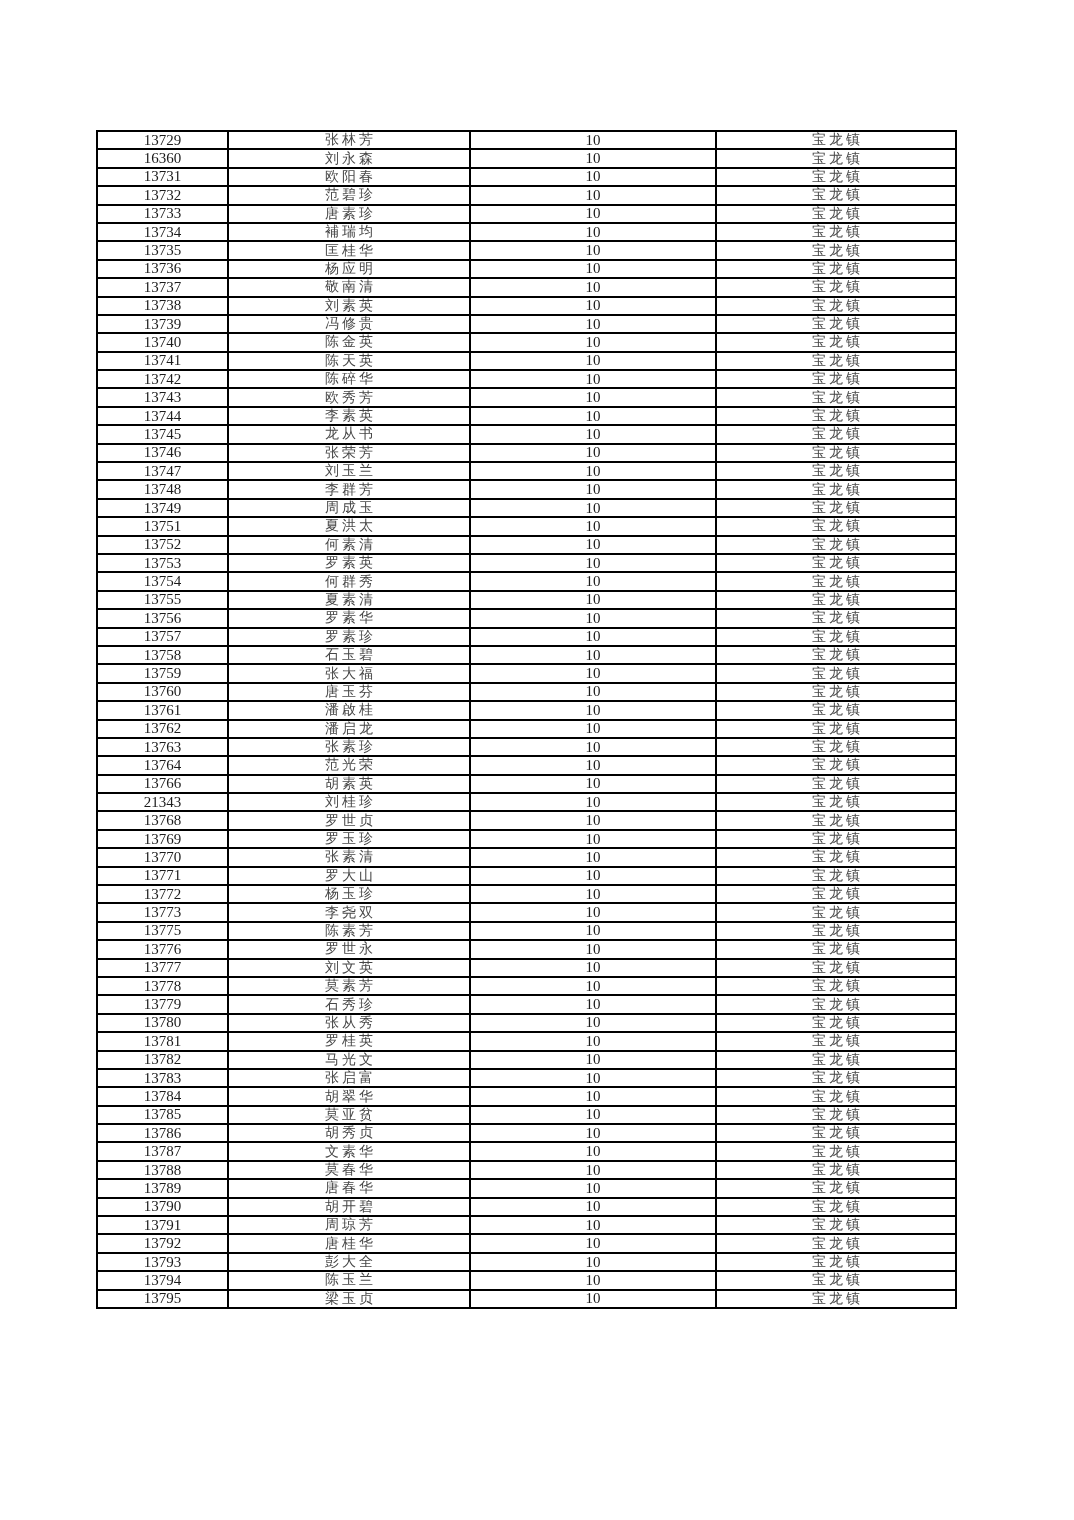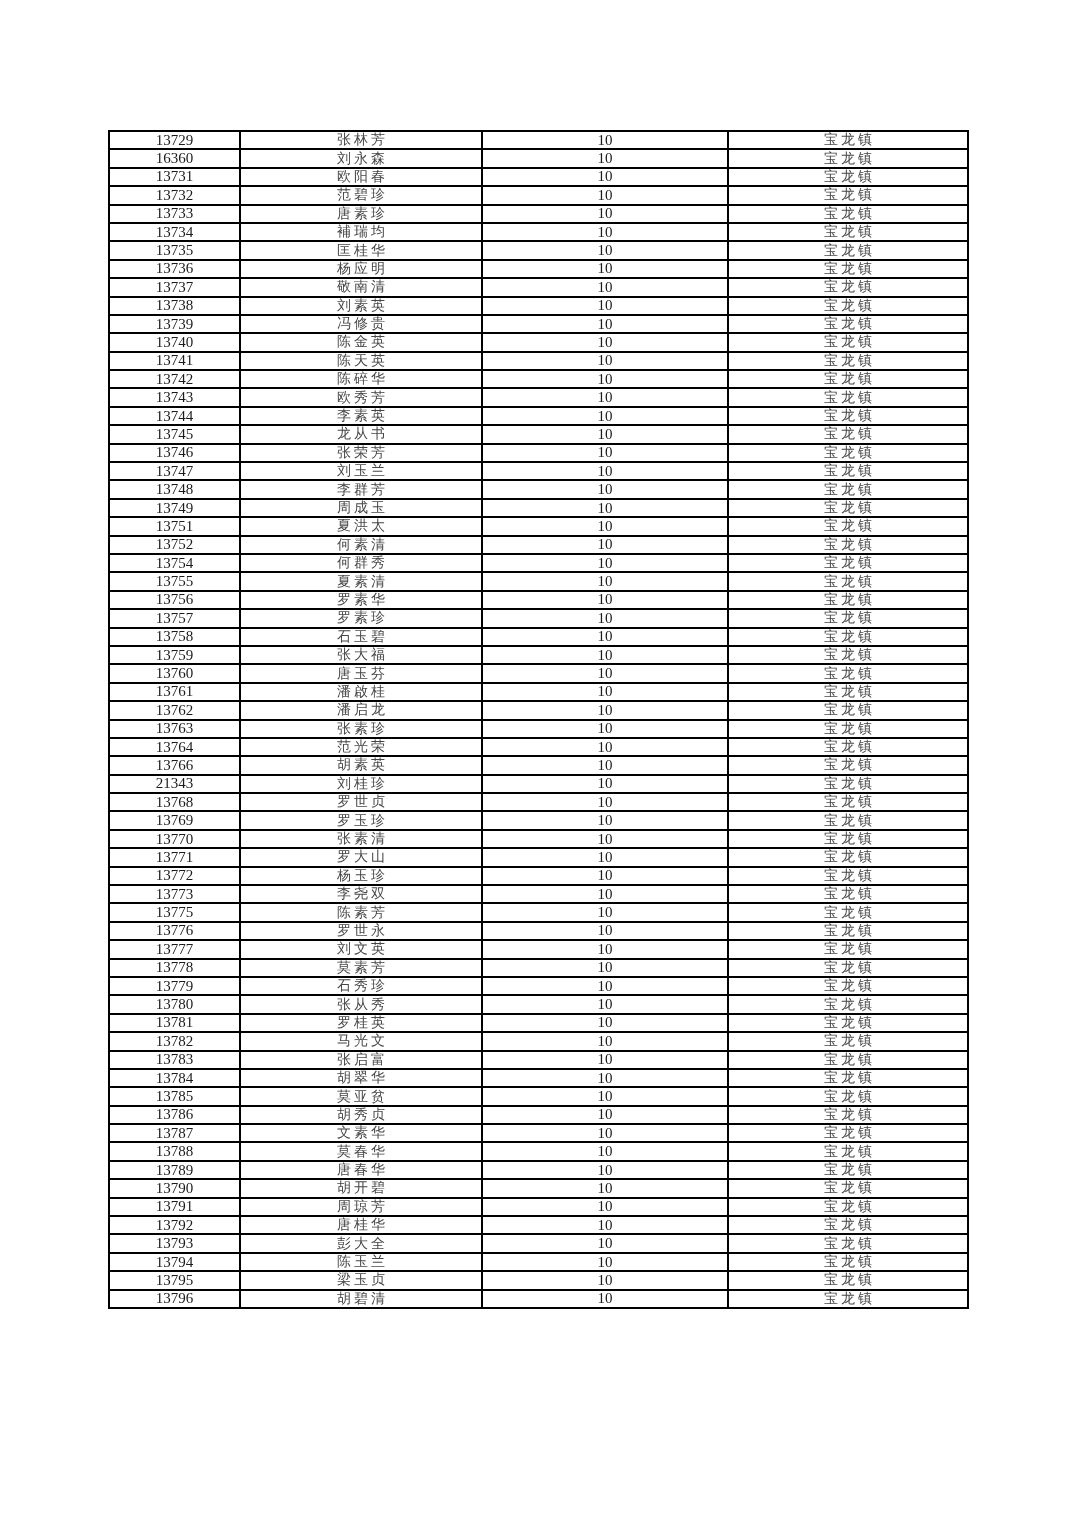--- a/index.html
+++ b/index.html
@@ -10,21 +10,21 @@
   .page {
     position: relative;
     width: 1074px;
     height: 1520px;
     background: #ffffff;
     font-family: "Liberation Serif", "DejaVu Serif", serif;
     overflow: hidden;
   }
   table.roster {
     position: absolute;
-    left: 108px;
+    left: 96px;
     top: 130px;
     border-collapse: collapse;
     table-layout: fixed;
   }
   col.w0 { width: 131px; }
   col.w1 { width: 242px; }
   col.w2 { width: 246px; }
   col.w3 { width: 240px; }
   table.roster td {
     border: 2px solid #000000;
@@ -192,20 +192,26 @@
           <td class="c2">10</td>
           <td class="c3">宝龙镇</td>
         </tr>
         <tr>
           <td class="c0">13752</td>
           <td class="c1">何素清</td>
           <td class="c2">10</td>
           <td class="c3">宝龙镇</td>
         </tr>
         <tr>
+          <td class="c0">13753</td>
+          <td class="c1">罗素英</td>
+          <td class="c2">10</td>
+          <td class="c3">宝龙镇</td>
+        </tr>
+        <tr>
           <td class="c0">13754</td>
           <td class="c1">何群秀</td>
           <td class="c2">10</td>
           <td class="c3">宝龙镇</td>
         </tr>
         <tr>
           <td class="c0">13755</td>
           <td class="c1">夏素清</td>
           <td class="c2">10</td>
           <td class="c3">宝龙镇</td>
@@ -428,24 +434,18 @@
         </tr>
         <tr>
           <td class="c0">13794</td>
           <td class="c1">陈玉兰</td>
           <td class="c2">10</td>
           <td class="c3">宝龙镇</td>
         </tr>
         <tr>
           <td class="c0">13795</td>
           <td class="c1">梁玉贞</td>
-          <td class="c2">10</td>
-          <td class="c3">宝龙镇</td>
-        </tr>
-        <tr>
-          <td class="c0">13796</td>
-          <td class="c1">胡碧清</td>
           <td class="c2">10</td>
           <td class="c3">宝龙镇</td>
         </tr>
       </tbody>
   </table>
 </div>
 
 </body></html>

